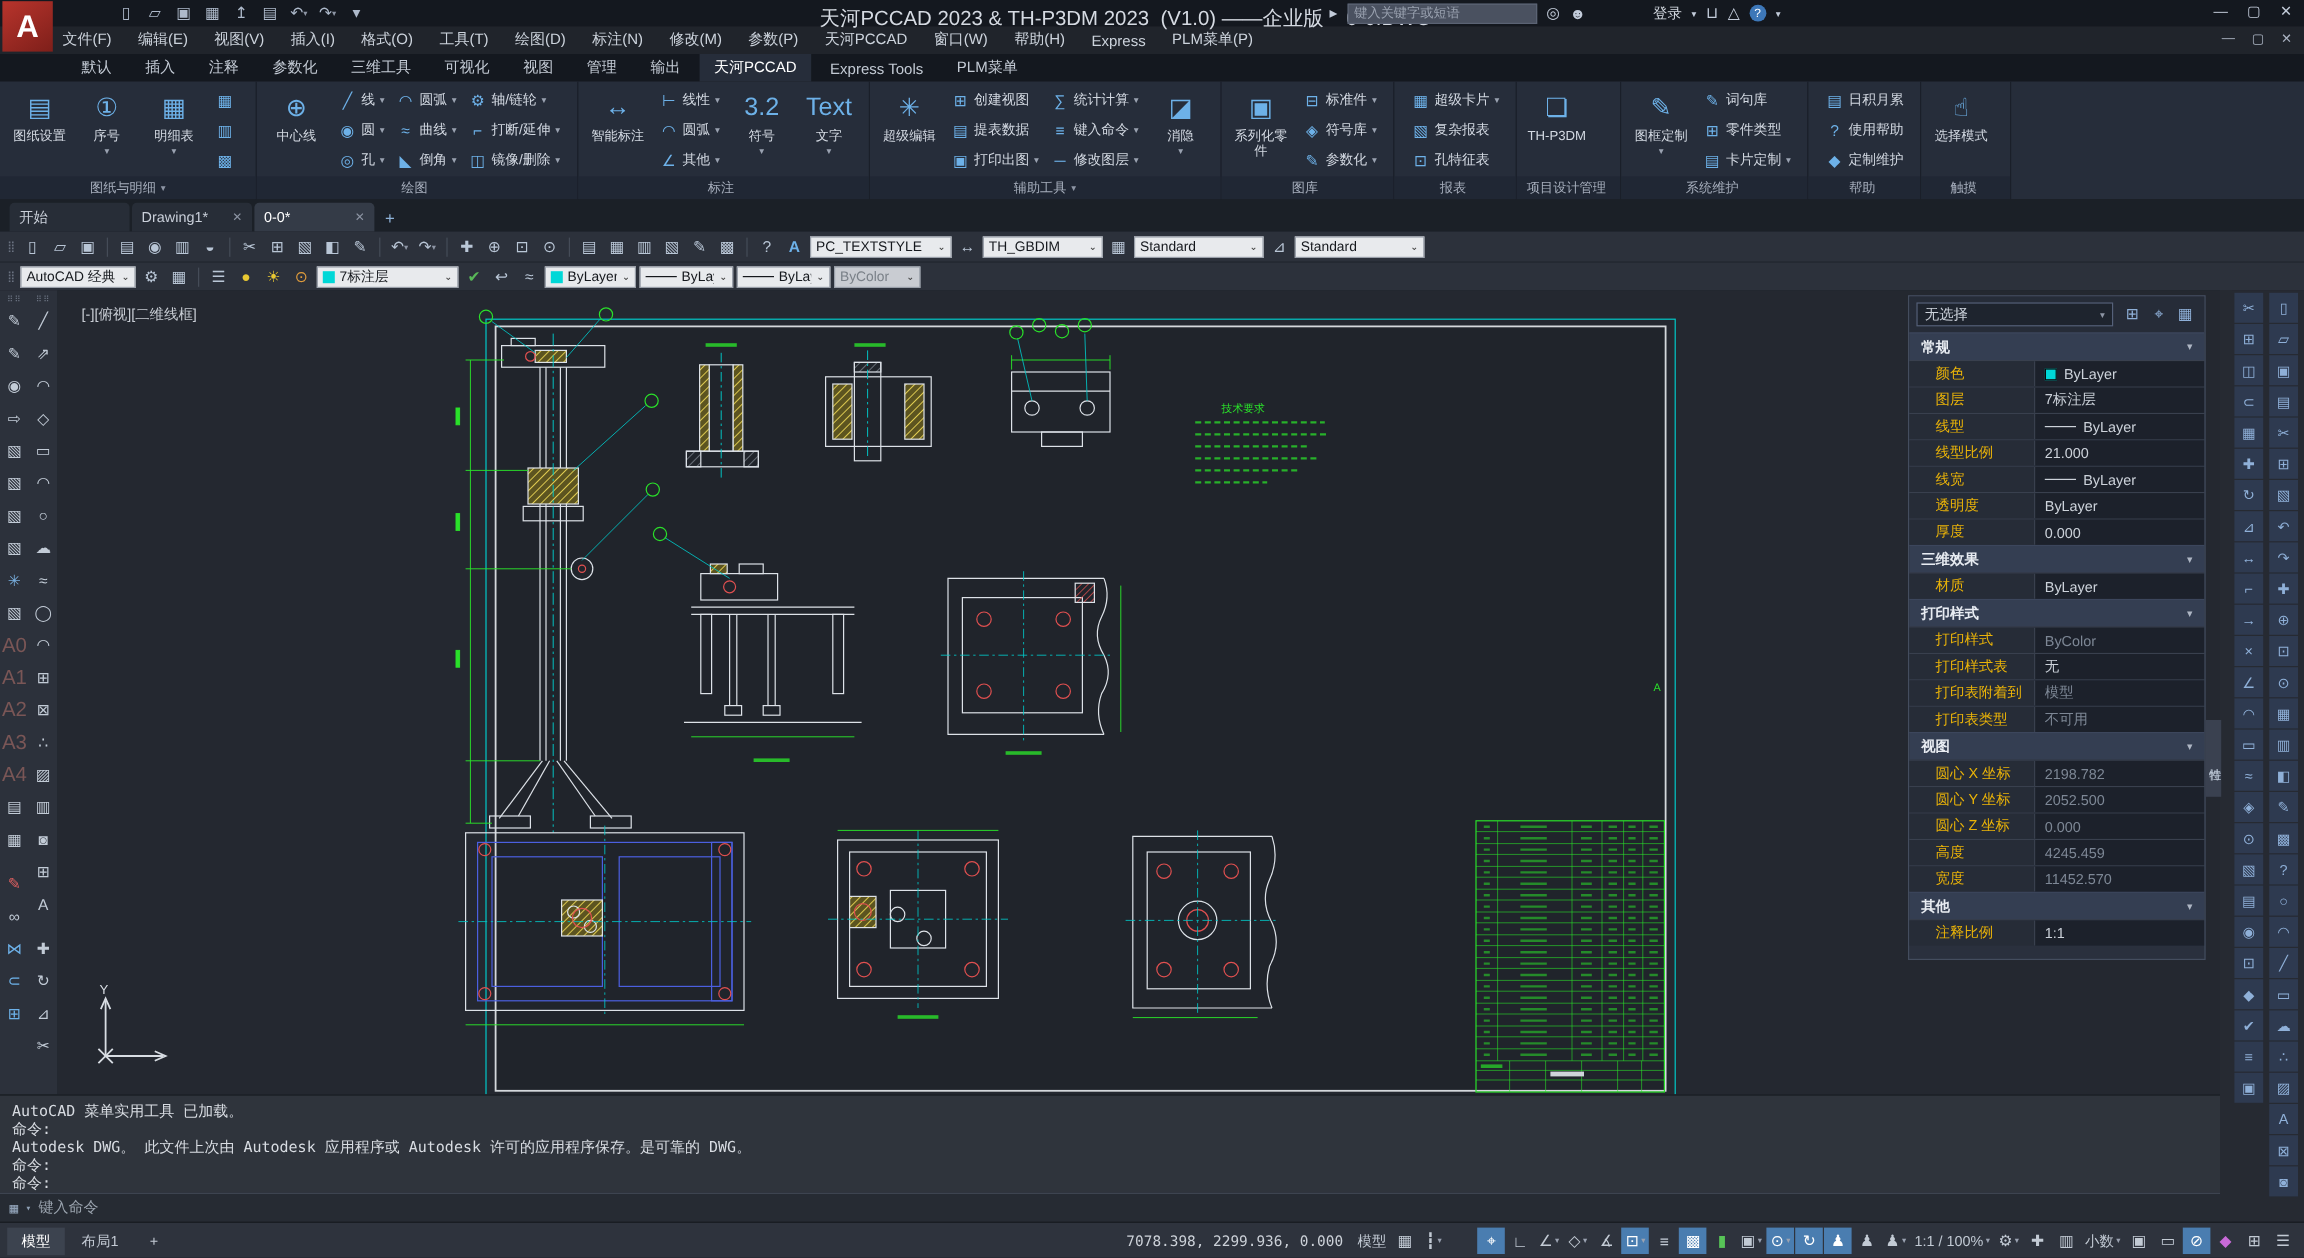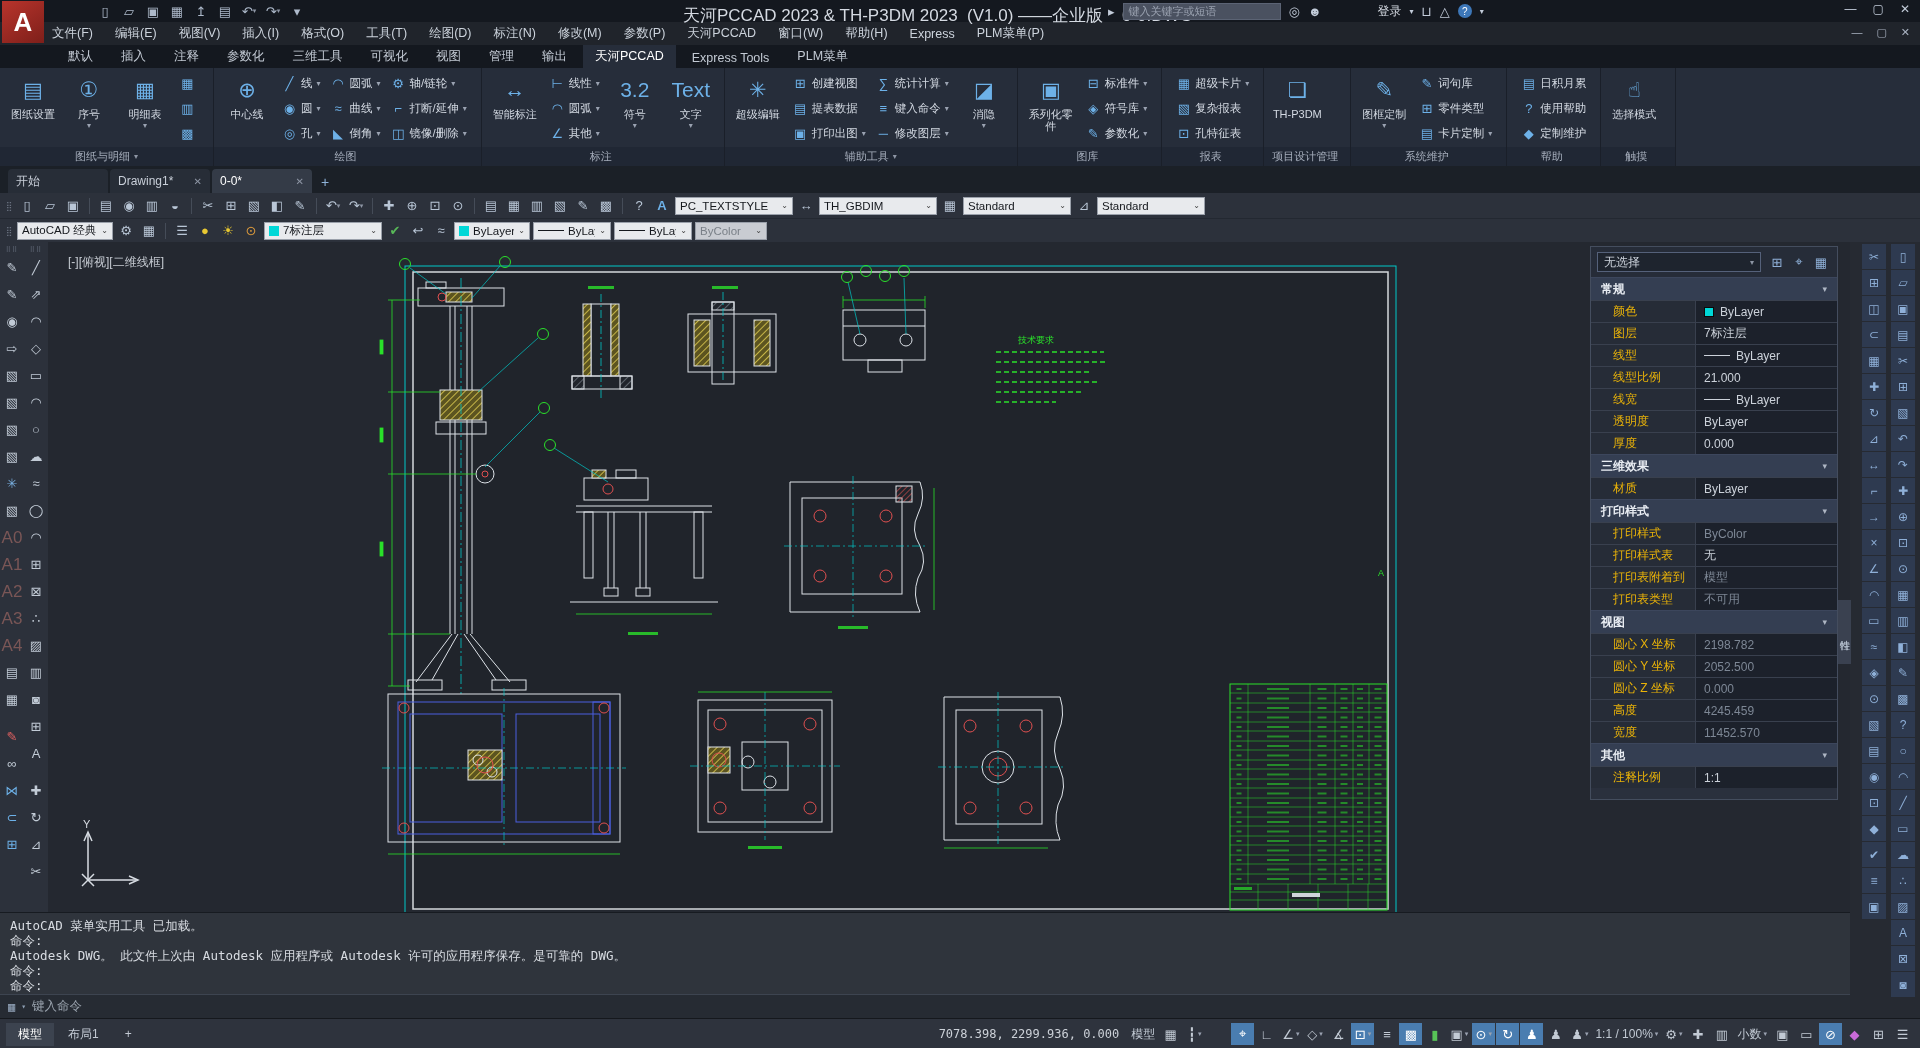--- a/index.html
+++ b/index.html
@@ -894,21 +894,21 @@
         <span>?</span>
         <span class="dn" style="font-size:7px;color:#8d95a4;"></span>
       </span>
     </span>
   <span class="tbi" style="color:#6db1e8;font-weight:bold;">A</span>
   <span class="combo" style="width:118px;">
     <span class="cv">PC_TEXTSTYLE</span>
       <span class="dn">⌄</span>
   </span>
   <span class="tbi">↔</span>
-  <span class="combo" style="width:118px;">
+  <span class="combo" style="width:100px;">
     <span class="cv">TH_GBDIM</span>
       <span class="dn">⌄</span>
   </span>
   <span class="tbi">▦</span>
   <span class="combo" style="width:108px;">
     <span class="cv">Standard</span>
       <span class="dn">⌄</span>
   </span>
   <span class="tbi">⊿</span>
   <span class="combo" style="width:108px;">

